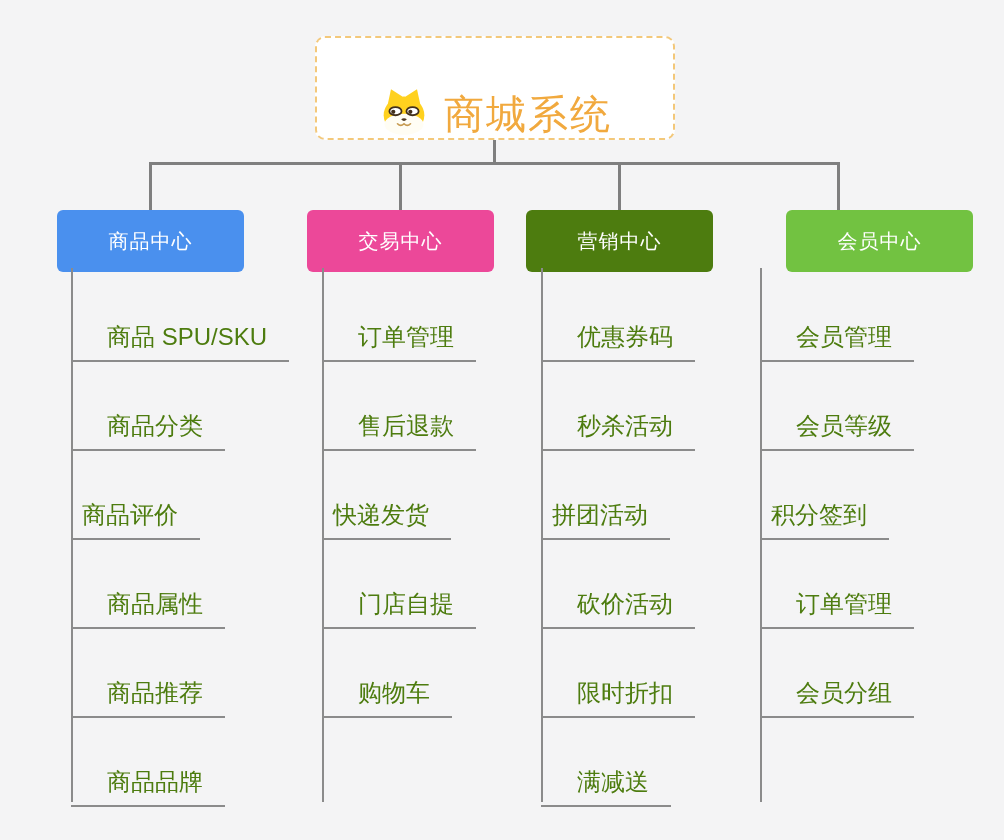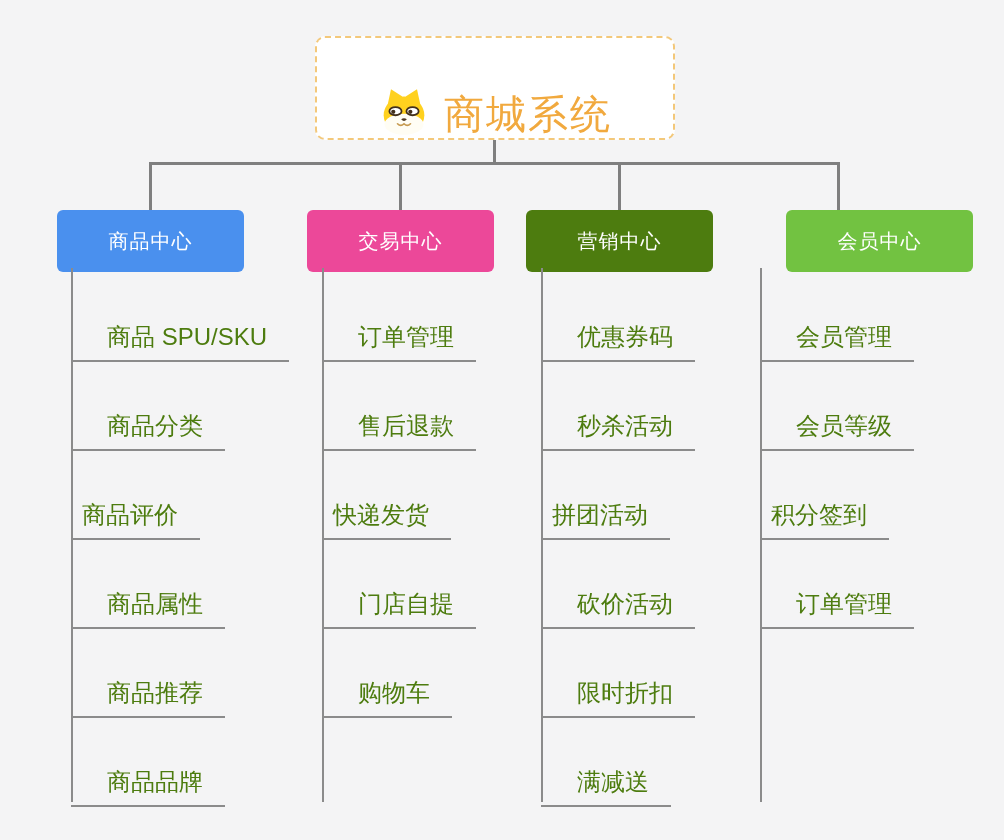--- a/index.html
+++ b/index.html
@@ -129,14 +129,15 @@
   <div class="child c2 r1">秒杀活动</div>
   <div class="child c2 r2">拼团活动</div>
   <div class="child c2 r3">砍价活动</div>
   <div class="child c2 r4">限时折扣</div>
   <div class="child c2 r5">满减送</div>
 
   <div class="child c3 r0">会员管理</div>
   <div class="child c3 r1">会员等级</div>
   <div class="child c3 r2">积分签到</div>
   <div class="child c3 r3">订单管理</div>
+  <div class="child c3 r4">会员分组</div>
 
 </div>
 
 </body></html>

